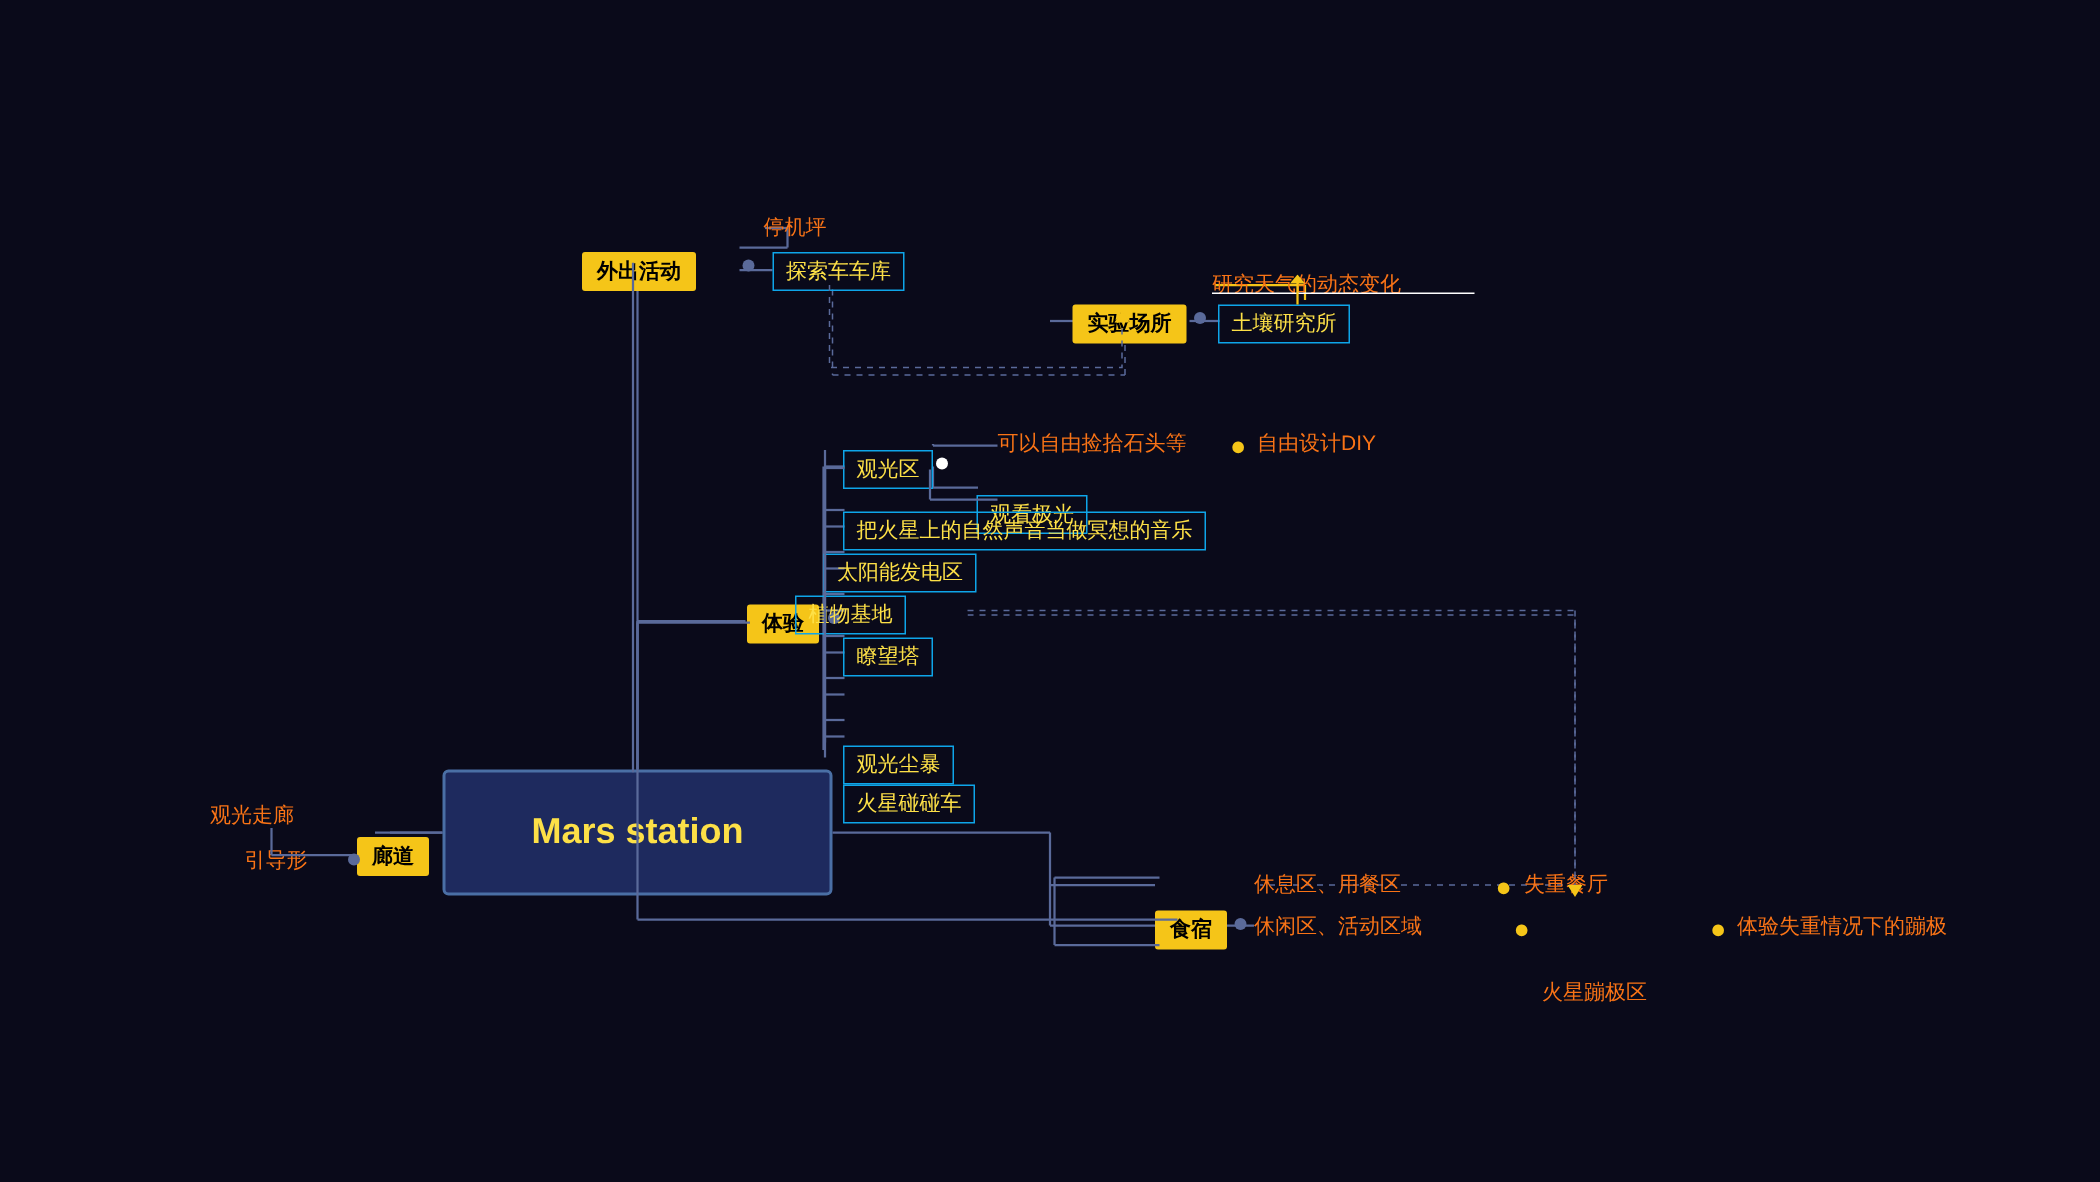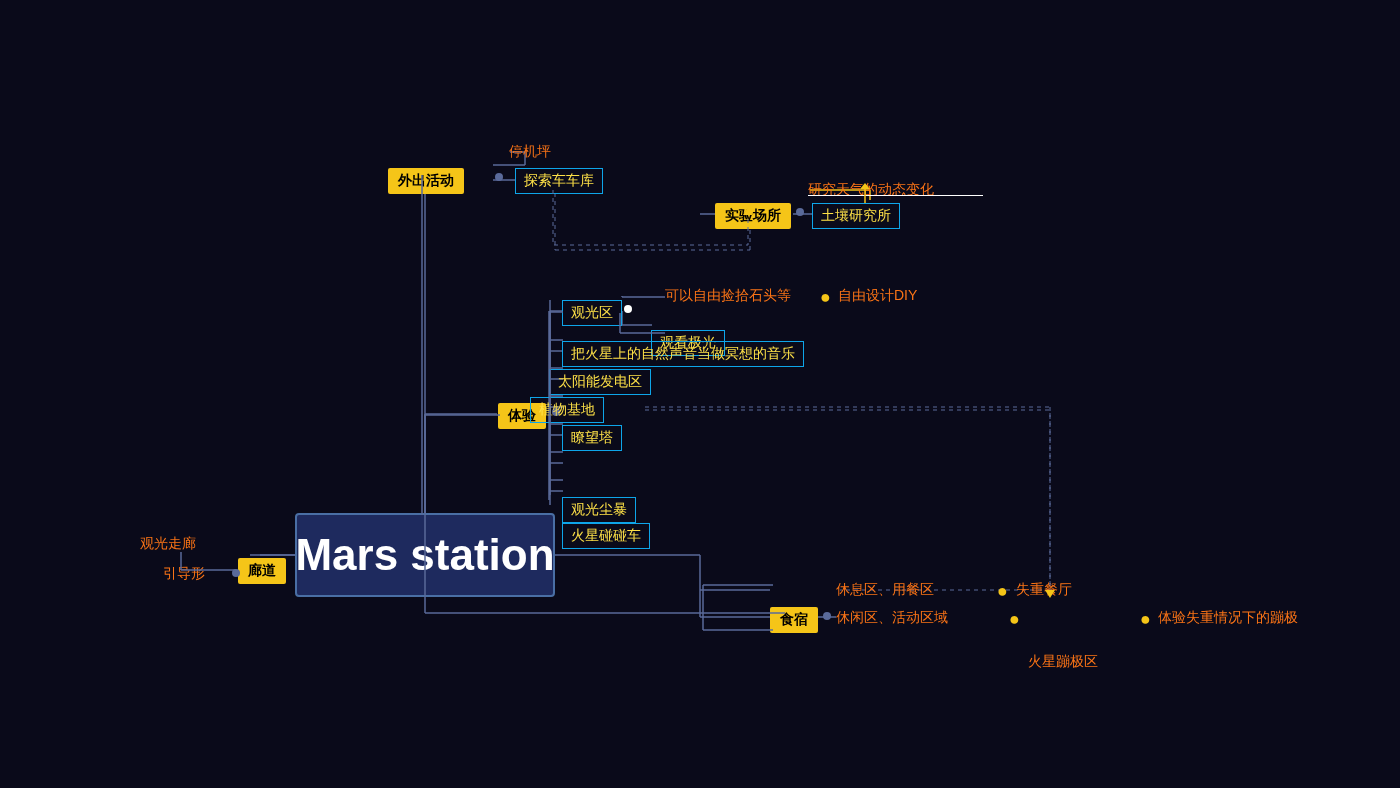--- a/index.html
+++ b/index.html
@@ -30,23 +30,23 @@
       left: 295px;
       top: 513px;
       width: 260px;
       height: 84px;
       background-color: #1e2a5e;
       border: 2px solid #4a6fa5;
       border-radius: 4px;
       display: flex;
       align-items: center;
       justify-content: center;
-      font-size: 44px;
+      font-size: 24px;
       font-weight: 700;
-      color: #ffffff;
+      color: #fde047;
     }
 
     
     .node-badge {
       padding: 4px 10px;
       background-color: #f5c518;
       color: #000;
       font-size: 14px;
       font-weight: 600;
       border-radius: 2px;

